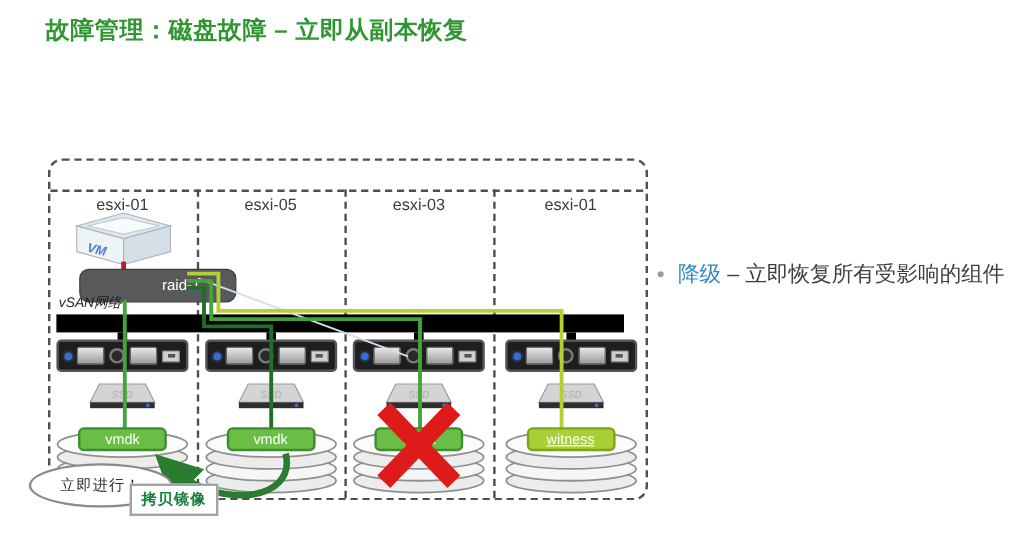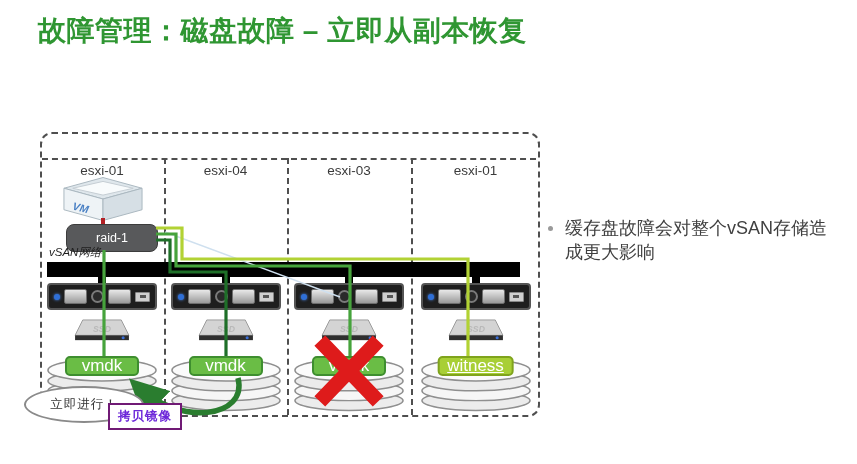--- a/index.html
+++ b/index.html
@@ -4,21 +4,21 @@
 <style>
   html,body{margin:0;padding:0;}
   body{
     width:857px;height:464px;position:relative;overflow:hidden;
     background:#ffffff;
     font-family:"Liberation Sans", sans-serif;
   }
   
   .slide-title{
     position:absolute;left:38px;top:12px;
-    font-size:28px;font-weight:bold;color:#2f9632;letter-spacing:.5px;
+    font-size:20px;font-weight:bold;color:#2f9632;letter-spacing:.5px;
   }
   
   .diagram{position:absolute;left:40px;top:132px;width:500px;height:285px;}
   .outer-box{
     position:absolute;left:0;top:0;width:496px;height:281px;
     border:2px dashed #4f4f4f;border-radius:12px;
   }
   .caption{
     position:absolute;left:0;top:7px;width:500px;text-align:center;
     font-size:12.5px;color:#8c8c8c;letter-spacing:1px;
@@ -30,21 +30,21 @@
   .host-name{
     position:absolute;top:31px;left:50%;transform:translateX(-50%);
     font-size:13.5px;color:#3b3b3b;
   }
   
   .vm-icon{position:absolute;left:22px;top:44px;width:82px;height:46px;z-index:4;}
   .red-stub{position:absolute;left:61px;top:86px;width:4px;height:8px;background:#b32025;z-index:4;}
   .raid-box{
     position:absolute;left:26px;top:92px;width:90px;height:26px;z-index:4;
     background:#58595b;border:1px solid #3c3c3c;border-radius:8px;
-    color:#ffffff;font-size:12.5px;display:flex;align-items:center;justify-content:center;
+    color:#ffffff;font-size:12.5px;display:flex;align-items:center;justify-content:center;padding-left:39px;
   }
   .net-label{position:absolute;left:9px;top:113px;font-size:11.5px;color:#1f1f1f;z-index:4;font-style:italic;}
   
   .net-bar{position:absolute;left:7px;top:130px;width:473px;height:15px;background:#000;z-index:2;}
   .net-stub{position:absolute;top:145px;left:50%;transform:translateX(-50%);width:8px;height:7px;background:#000;z-index:2;}
   
   .server{
     position:absolute;top:151px;left:50%;transform:translateX(-50%);
     width:110px;height:27px;z-index:3;box-sizing:border-box;
     background:#1e1e1e;border:2px solid #555;border-radius:4px;
@@ -56,21 +56,21 @@
   .knob{width:9px;height:9px;border-radius:50%;background:#2a2a2a;border:2px solid #7a7a7a;flex:none;}
   .srv-btn{width:13px;height:8px;background:#cfcfcf;border:1px solid #888;border-radius:1px;flex:none;
        display:flex;align-items:center;justify-content:center;}
   .srv-btn i{display:block;width:6px;height:3px;background:#555;}
   
   .ssd{position:absolute;top:187px;left:50%;transform:translateX(-50%);width:58px;height:25px;z-index:3;}
   .disk{position:absolute;top:213px;left:50%;transform:translateX(-50%);width:114px;height:68px;z-index:2;}
   .disk-label{
     position:absolute;top:224px;left:50%;transform:translateX(-50%);z-index:6;
     min-width:74px;height:20px;box-sizing:border-box;border-radius:5px;
-    background:#6abd45;border:2px solid #3e8e2f;color:#fff;font-size:17px;
+    background:#6abd45;border:2px solid #3e8e2f;color:#fff;font-size:12px;
     display:flex;align-items:center;justify-content:center;padding:0 8px;
   }
   .disk-label.witness{background:#a8cf35;border-color:#7fa31c;text-decoration:underline;}
   .fail-x{position:absolute;top:202px;left:50%;transform:translateX(-50%);width:72px;height:74px;z-index:7;}
   
   .lines{position:absolute;left:0;top:0;width:500px;height:285px;z-index:5;pointer-events:none;}
   .arrow-svg{position:absolute;left:0;top:0;width:500px;height:300px;z-index:7;pointer-events:none;}
   
   .bubble{
     position:absolute;left:-16px;top:254px;width:116px;height:33px;z-index:8;
@@ -78,22 +78,22 @@
     display:flex;align-items:center;justify-content:center;
     font-size:12.5px;color:#333;letter-spacing:1px;
   }
   .bubble-tail{
     position:absolute;left:92px;top:278px;width:10px;height:10px;z-index:8;background:#fff;
     border-right:2px solid #8a8a8a;border-bottom:2px solid #8a8a8a;
     transform:rotate(-15deg) skewX(25deg);
   }
   .action-box{
     position:absolute;left:68px;top:271px;z-index:9;
-    background:#fff;border:2px solid #701a75;padding:3px 8px;
-    font-size:12.5px;font-weight:bold;color:#6d28d9;letter-spacing:1px;
+    background:#fff;border:2px solid #a3a3a3;padding:3px 8px;
+    font-size:12.5px;font-weight:bold;color:#15803d;letter-spacing:1px;
   }
   
   .bullets{position:absolute;left:548px;top:217px;width:292px;}
   .bullet{display:flex;margin-bottom:9px;}
   .bullet .dot{flex:none;width:5px;height:5px;border-radius:50%;background:#9a9a9a;margin:9px 12px 0 0;}
   .bullet p{margin:0;font-size:18px;line-height:1.33;color:#404040;}
   .bullet .hl{color:#2e8cc0;}
 </style>
 </head>
 <body>
@@ -150,21 +150,21 @@
         <ellipse cx="58" cy="56" rx="55" ry="10" fill="#ececec"></ellipse>
         <ellipse cx="58" cy="46" rx="55" ry="10" fill="#f6f6f6"></ellipse>
         <ellipse cx="58" cy="36" rx="55" ry="10" fill="#ececec"></ellipse>
         <ellipse cx="58" cy="25" rx="55" ry="11" fill="#fbfbfb"></ellipse>
       </g>
     </svg>
     <div class="disk-label">vmdk</div>
   </div>
 
   <div class="hostcol" style="left:124px;width:123px;">
-    <div class="host-name">esxi-04</div>
+    <div class="host-name">esxi-05</div>
     <div class="net-stub"></div>
     <div class="server">
       <span class="led"></span>
       <span class="bay"></span>
       <span class="knob"></span>
       <span class="bay"></span>
       <span class="srv-btn">
           <i></i>
         </span>
     </div>
@@ -259,15 +259,16 @@
   </svg>
 
   <div class="bubble">立即进行！</div>
   <div class="bubble-tail"></div>
   <div class="action-box">拷贝镜像</div>
 </div>
 
 <div class="bullets">
   <div class="bullet">
     <span class="dot"></span>
-    <p><span class="hl"></span><span>缓存盘故障会对整个vSAN存储造成更大影响</span></p>
+    <p><span class="hl">降级</span>
+       <span>– 立即恢复所有受影响的组件</span></p>
   </div>
 </div>
 
 </body></html>

